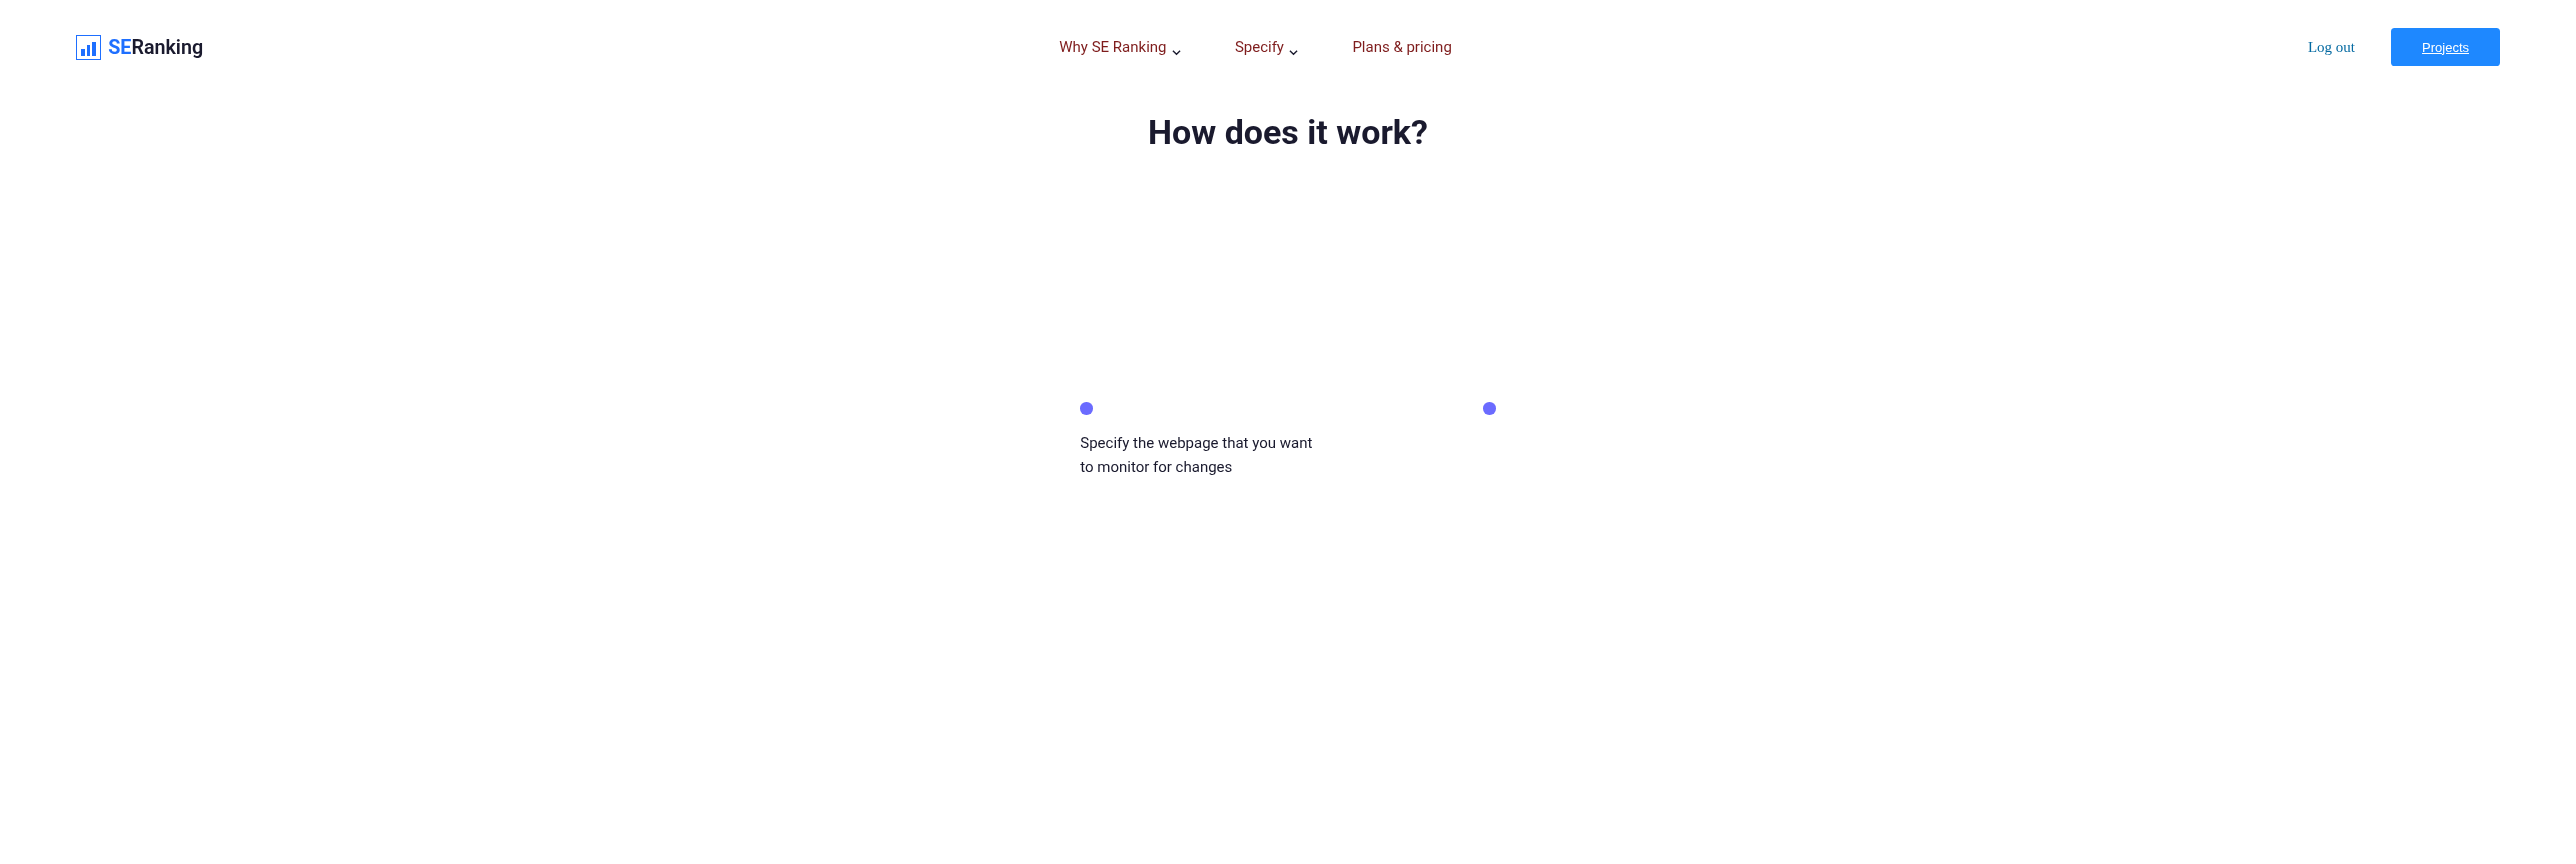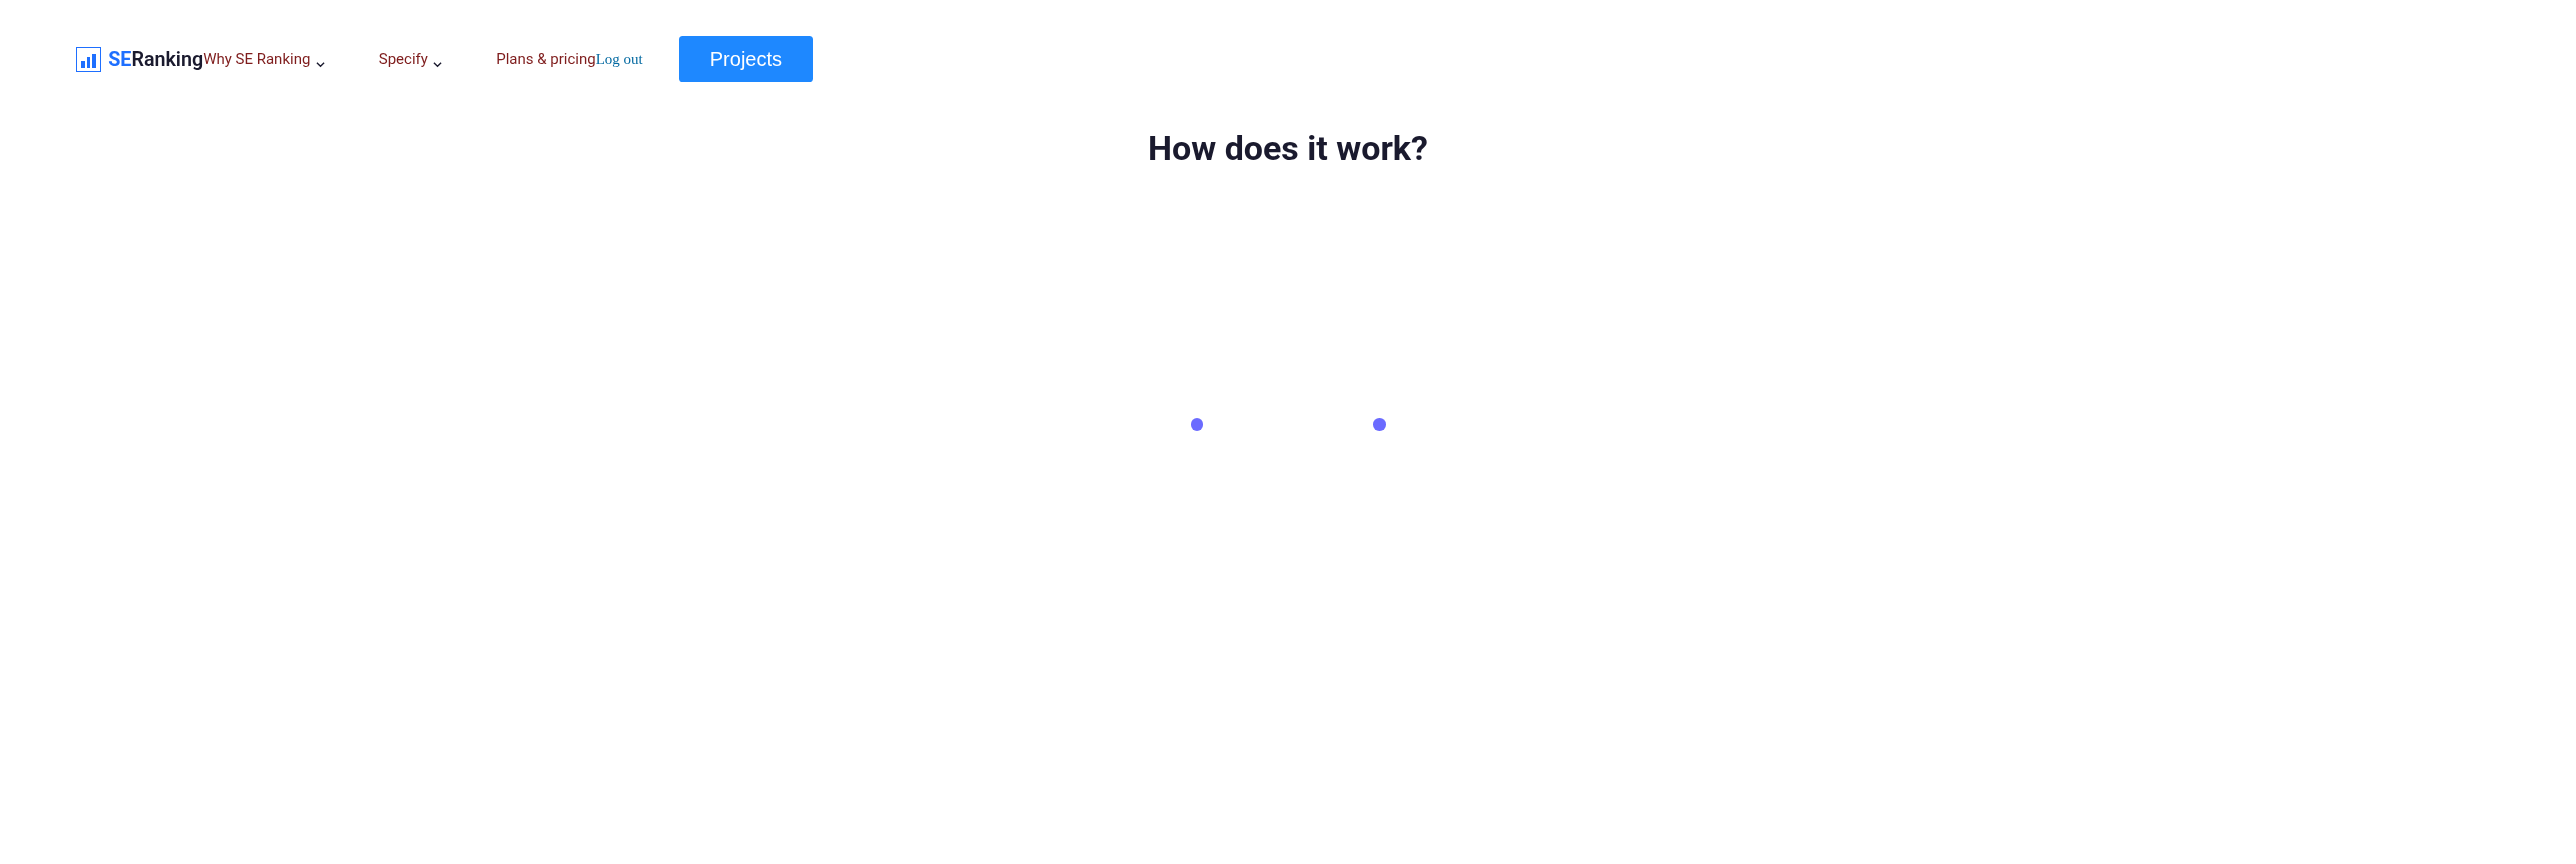--- a/index.html
+++ b/index.html
@@ -10,24 +10,23 @@
     
     body {
       font-family: -apple-system, BlinkMacSystemFont, 'Segoe UI', Roboto, Helvetica, Arial, sans-serif;
       background: #ffffff;
       color: #1a1a2e;
     }
     
     .header {
       display: flex;
       align-items: center;
-      justify-content: flex-start;
+      justify-content: space-between;
       padding: 28px 76px;
       width: 100%;
-      margin-top: 8px;
     }
     
     .logo {
       display: flex;
       align-items: center;
       gap: 7.2px;
       cursor: pointer;
     }
     
     .logo-icon {
@@ -91,25 +90,26 @@
     .logout {
       font-size: 15px;
       color: #0369a1;
       cursor: pointer;
       font-family: Liberation Serif, serif;
     }
     
     .projects-btn {
       background: #1e88ff;
       color: #ffffff;
-      font-size: 20px;
+      font-size: 13px;
       padding: 11.6px 31px;
       border: none;
       border-radius: 3.6px;
       cursor: pointer;
+      text-decoration: underline;
     }
     
     .main-content {
       padding: 18px 0 54px;
     }
     
     .section-title {
       text-align: center;
       font-size: 34px;
       font-weight: 700;
@@ -184,19 +184,20 @@
     <button class="projects-btn">Projects</button>
   </div>
 </header>
 
 <main class="main-content">
   <h1 class="section-title">How does it work?</h1>
 
   <div class="steps">
     <div class="step">
       <div class="step-dot"></div>
+      <p class="step-text">Specify the webpage that you want to monitor for changes</p>
     </div>
     <div class="step">
       <div class="step-dot"></div>
     </div>
   </div>
 </main>
 
 
 </body></html>

